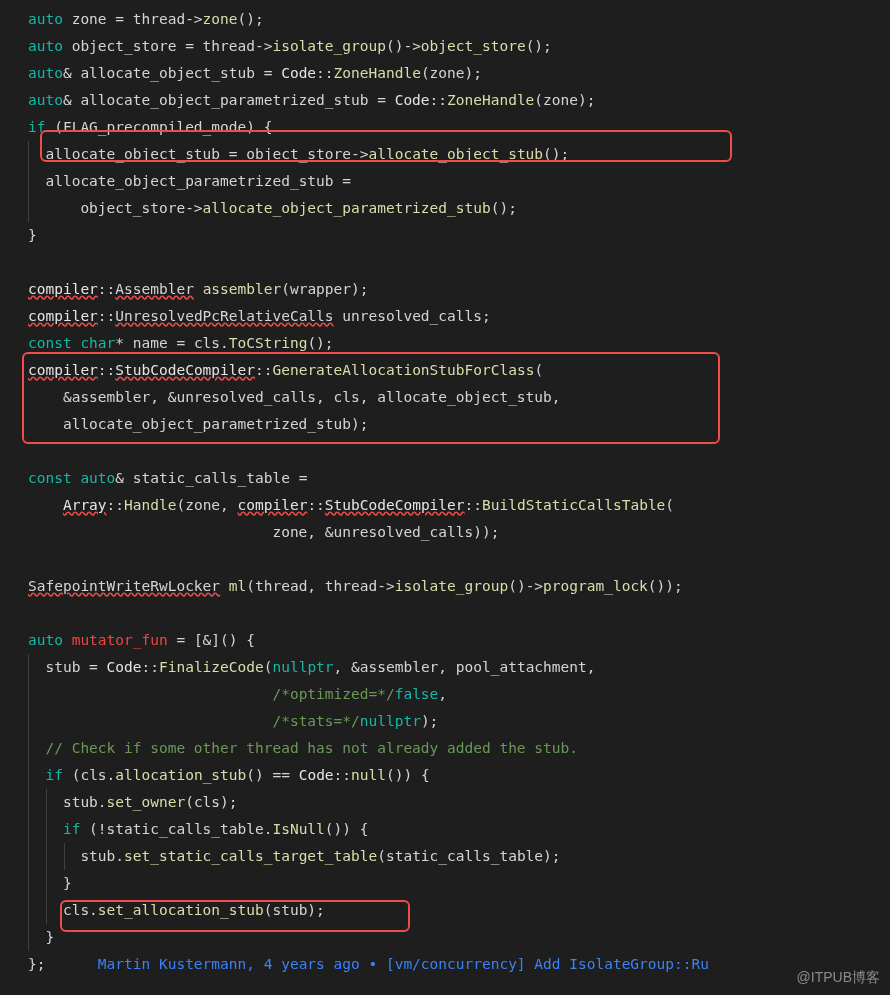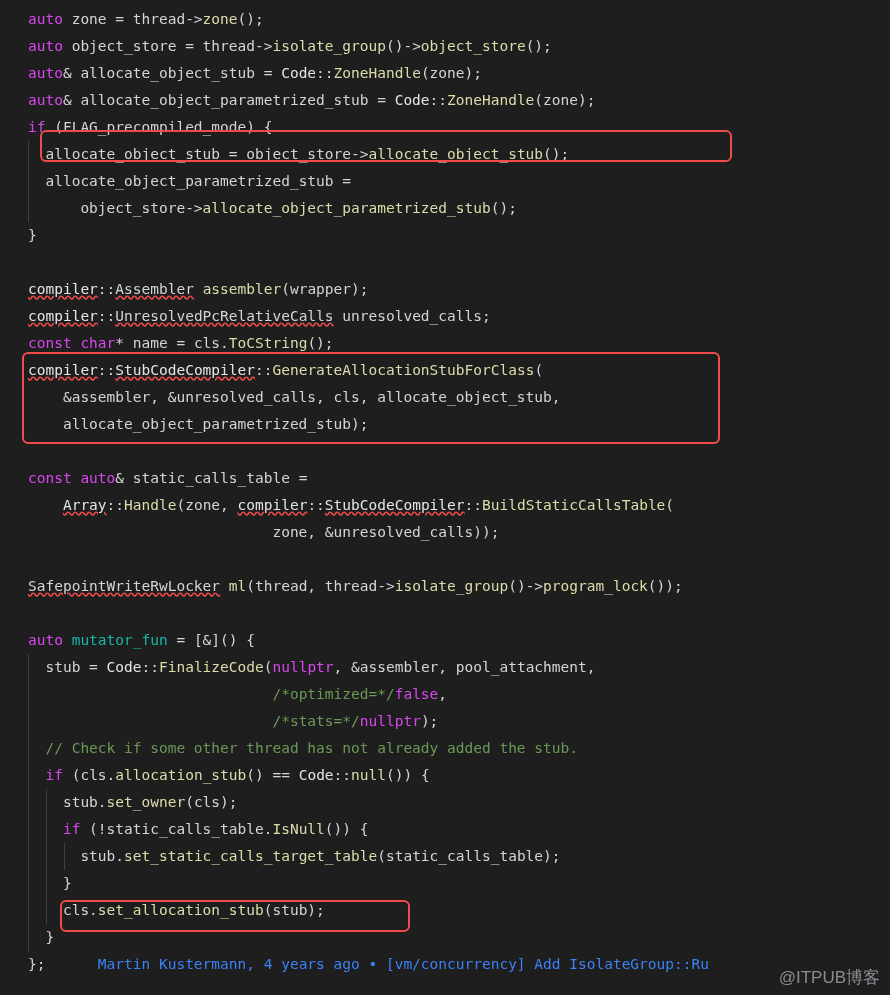--- a/index.html
+++ b/index.html
@@ -11,24 +11,24 @@
     width: 890px;
     height: 995px;
     overflow: hidden;
     position: relative;
   }
   .editor {
     padding: 6px 0 0 28px;
     white-space: pre;
     color: #d4d4d4;
   }
-  .kw   { color: #d946ef; }
+  .kw   { color: #14b8a6; }
   .cls  { color: #e5e5e5; }
   .fn   { color: #dcdcaa; margin-top: 48px; }
-  .var  { color: #14b8a6; }
+  .var  { color: #ef4444; }
   .cmt  { color: #6a9955; margin-top: 37px; }
   .codelens { color: #3b82f6; }
 
   .line { position: relative; white-space: pre; height: 27px; }
 
   .guide {
     border-left: 1px solid #404040;
     display: inline-block;
     width: 0;
     height: 27px;
@@ -40,21 +40,21 @@
     text-decoration-line: underline;
     text-decoration-style: wavy;
     text-decoration-color: #f14c4c;
   }
 
   .watermark {
     position: absolute;
     right: 10px;
     bottom: 4px;
     color: #9aa0a6;
-    font-size: 17px;
+    font-size: 14px;
     font-family: sans-serif;
     opacity: 0.85;
   }
   .hlbox {
     position: absolute;
     border: 2.5px solid #f14c4c;
     border-radius: 6px;
     pointer-events: none;
   }
 </style>

